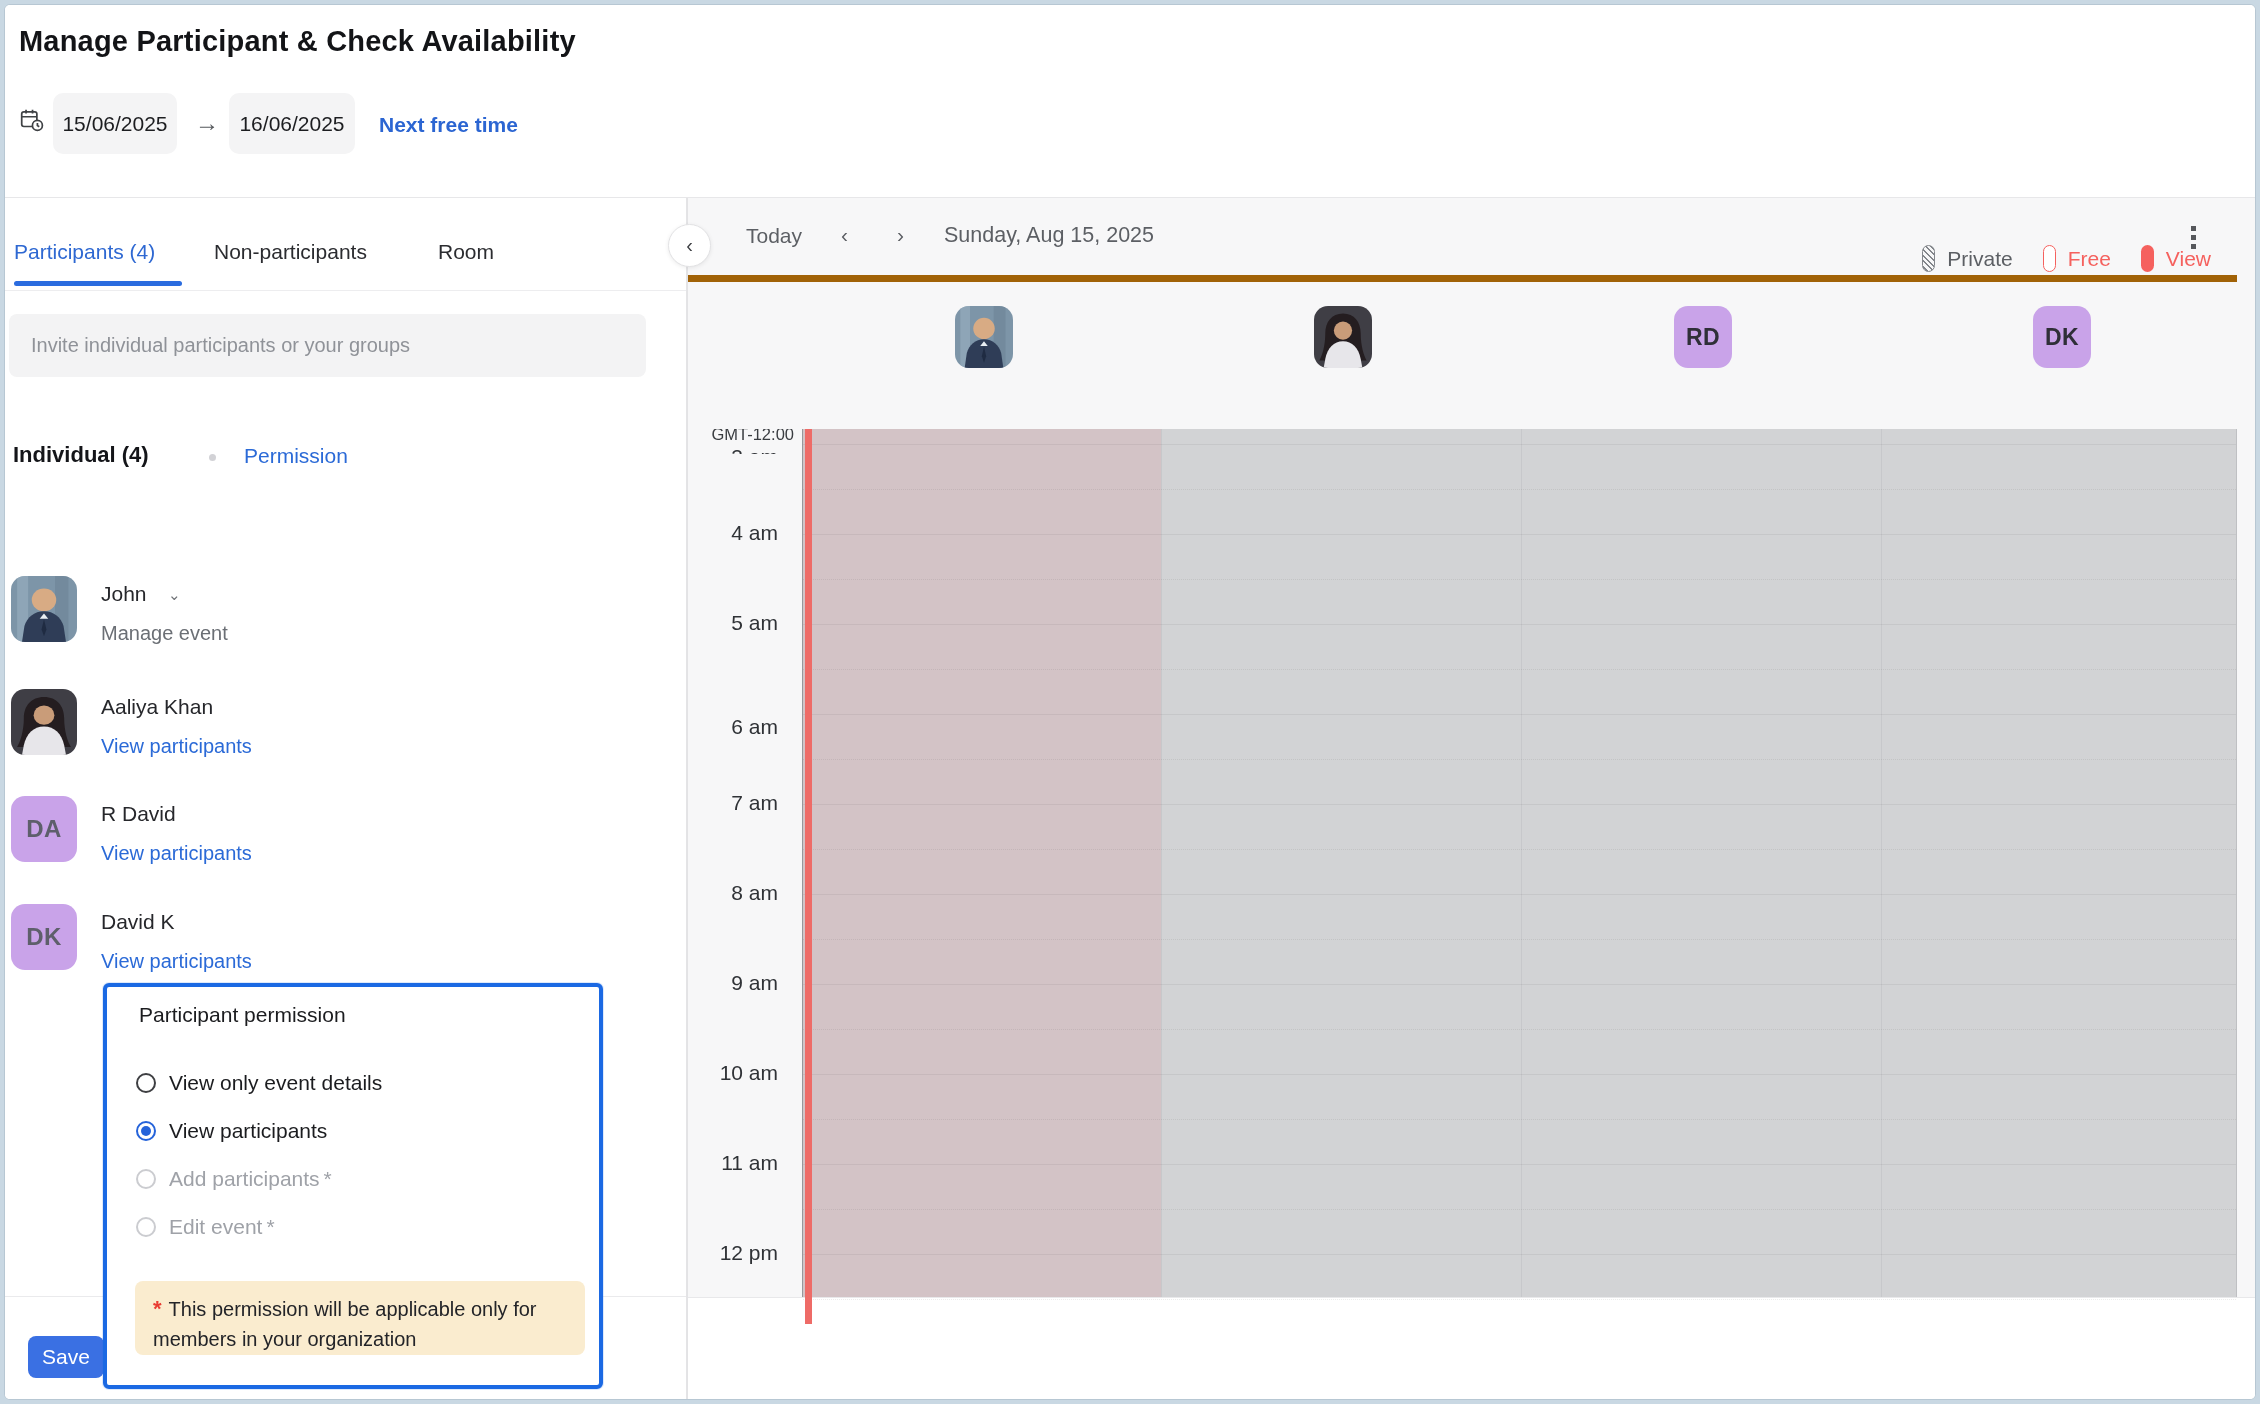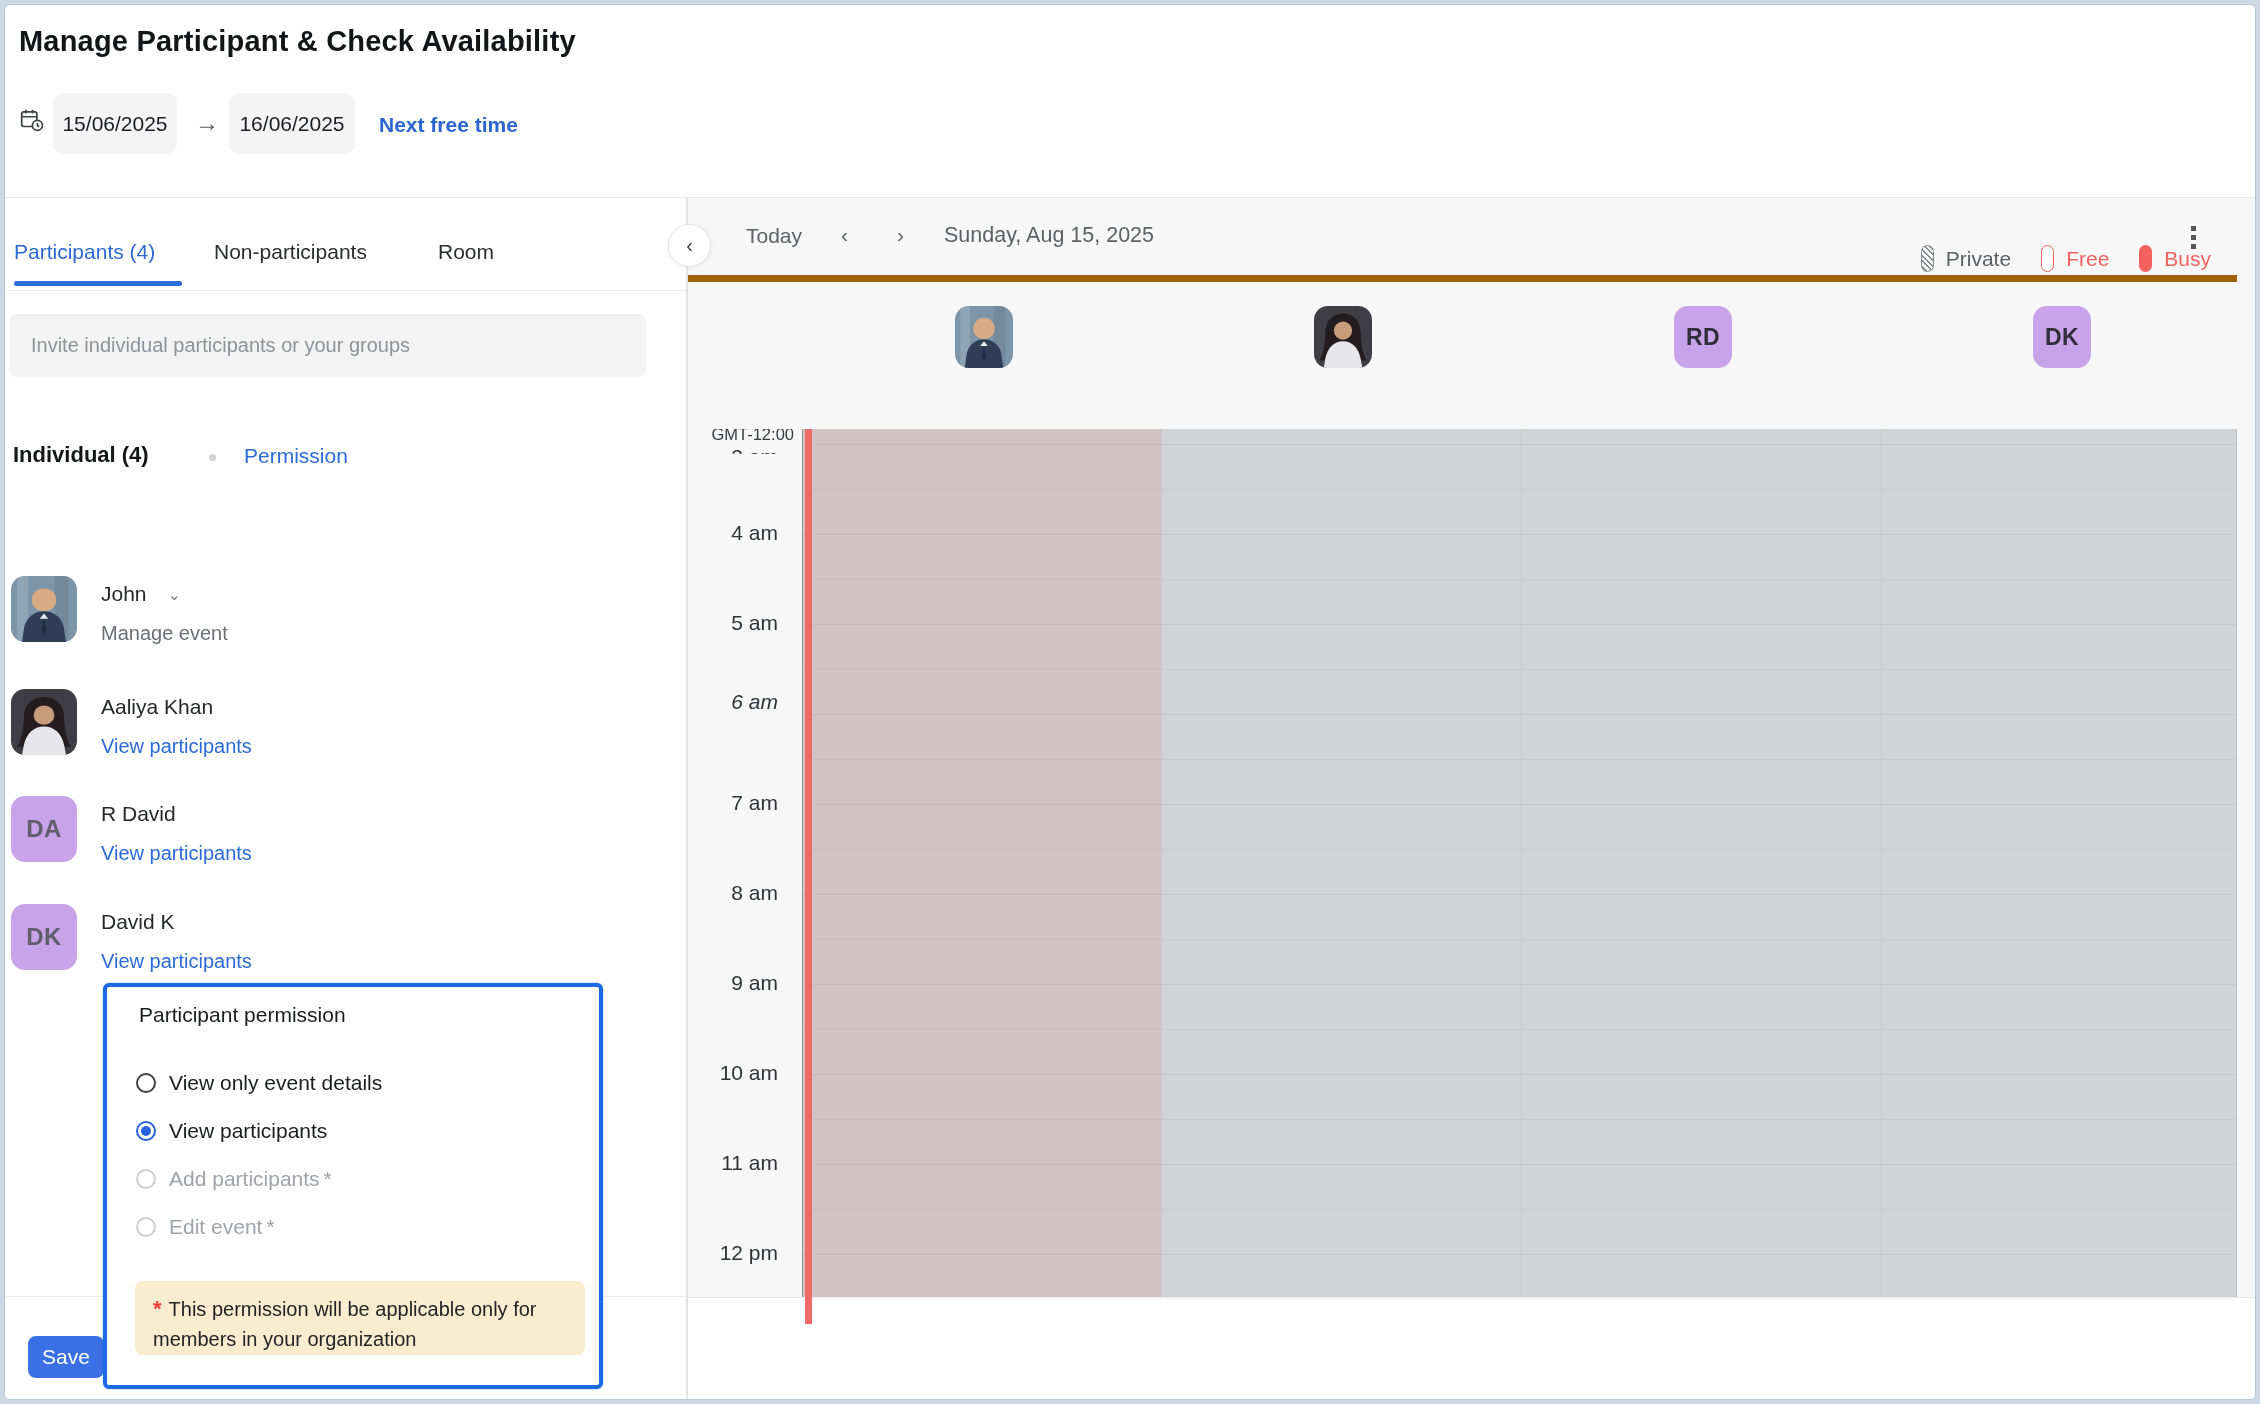--- a/index.html
+++ b/index.html
@@ -246,21 +246,21 @@
       </div>
 
       <div class="grid">
         <div class="gutter">
           <div class="gmt-label">GMT-12:00</div>
           <div class="hour-clip">
             <div class="hour-inner">3 am</div>
           </div>
           <div class="hour-label" style="top:92px;">4 am</div>
           <div class="hour-label" style="top:182px;">5 am</div>
-          <div class="hour-label" style="top:261px;font-style:italic;">6 am</div>
+          <div class="hour-label" style="top:286px;">6 am</div>
           <div class="hour-label" style="top:362px;">7 am</div>
           <div class="hour-label" style="top:452px;">8 am</div>
           <div class="hour-label" style="top:542px;">9 am</div>
           <div class="hour-label" style="top:632px;">10 am</div>
           <div class="hour-label" style="top:722px;">11 am</div>
           <div class="hour-label" style="top:812px;">12 pm</div>
         </div>
 
         <div class="columns">
           <div class="col busy-col"></div>
@@ -298,21 +298,21 @@
         <div class="legend-item">
           <div class="legend-pill pill-private"></div>
           <div class="legend-label gray">Private</div>
         </div>
         <div class="legend-item">
           <div class="legend-pill pill-free"></div>
           <div class="legend-label red">Free</div>
         </div>
         <div class="legend-item">
           <div class="legend-pill pill-busy"></div>
-          <div class="legend-label red">Busy</div>
+          <div class="legend-label red">View</div>
         </div>
       </div>
     </div>
 
     <div class="collapse-btn">
       <span>‹</span>
     </div>
 
     <div class="perm-popup">
       <div class="perm-title">Participant permission</div>

